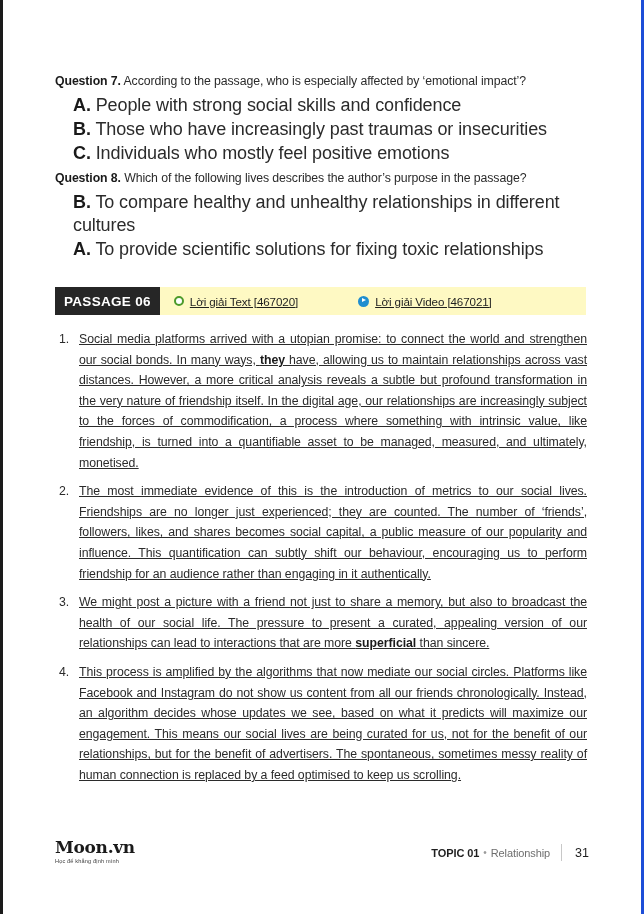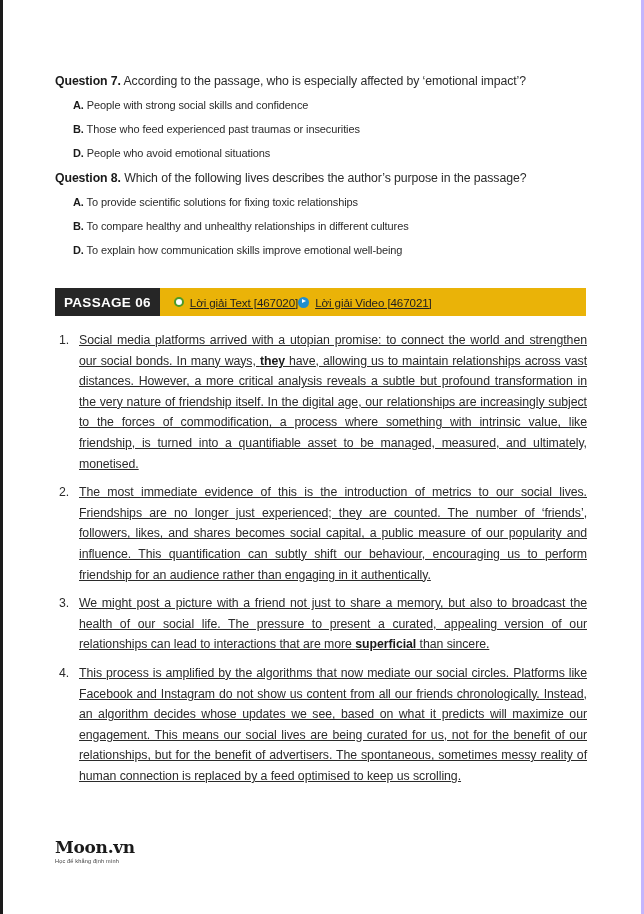--- a/index.html
+++ b/index.html
@@ -15,21 +15,21 @@
     color: #2b2b2b;
     overflow: hidden;
   }
 
   .page {
     position: relative;
     width: 644px;
     height: 914px;
     background: #ffffff;
     border-left: 3px solid #1a1a1a;
-    border-right: 3px solid #c4b5fd;
+    border-right: 3px solid #1d4ed8;
   }
 
   .content {
     position: absolute;
     left: 52px;
     top: 70px;
     width: 532px;
   }
 
   
@@ -42,21 +42,21 @@
     margin: 0 0 1px 0;
     letter-spacing: -0.1px;
   }
   .question-label {
     font-weight: bold;
     color: #1a1a1a;
   }
   .question-text { font-weight: normal; }
 
   .option-line {
-    font-size: 11px;
+    font-size: 18px;
     line-height: 23px;
     color: #2b2b2b;
     margin: 0 0 1px 0;
     padding-left: 18px;
     letter-spacing: -0.1px;
   }
   .option-letter {
     font-weight: bold;
     color: #1a1a1a;
   }
@@ -64,21 +64,21 @@
 
   
   .passage-bar {
     position: relative;
     display: flex;
     align-items: stretch;
     height: 28px;
     margin-top: 26px;
     margin-bottom: 14px;
     width: 531px;
-    background: #eab308;
+    background: #fef9c3;
   }
   .passage-badge {
     background: #262626;
     color: #ffffff;
     font-weight: bold;
     font-size: 13.5px;
     letter-spacing: 0.3px;
     display: flex;
     align-items: center;
     justify-content: center;
@@ -91,21 +91,21 @@
     flex: 1;
     padding-left: 14px;
   }
   .bar-link {
     display: flex;
     align-items: center;
     font-size: 11.6px;
     color: #1f1f1f;
     white-space: nowrap;
   }
-  .bar-link.second { }
+  .bar-link.second { margin-left: 60px; }
   .bar-link .label { letter-spacing: -0.1px; text-align: center; }
 
   .icon-ring {
     width: 10px;
     height: 10px;
     border-radius: 50%;
     border: 2.5px solid #4c9a2a;
     background: #ffffff;
     margin-right: 6px;
     flex: 0 0 auto;
@@ -208,29 +208,28 @@
 </head>
 <body>
 
 <div class="page">
 
   <div class="content">
 
     <div class="question-block">
       <p class="question-line"><span class="question-label">Question 7.</span><span class="question-text"> According to the passage, who is especially affected by ‘emotional impact’?</span></p>
       <p class="option-line"><span class="option-letter">A.</span><span class="option-text"> People with strong social skills and confidence</span></p>
-      <p class="option-line"><span class="option-letter">B.</span><span class="option-text"> Those who feed experienced past traumas or insecurities</span></p>
-      <p class="option-line"><span class="option-letter">D.</span><span class="option-text"> People who avoid emotional situations</span></p>
+      <p class="option-line"><span class="option-letter">B.</span><span class="option-text"> Those who have increasingly past traumas or insecurities</span></p>
+      <p class="option-line"><span class="option-letter">C.</span><span class="option-text"> Individuals who mostly feel positive emotions</span></p>
     </div>
 
     <div class="question-block">
       <p class="question-line"><span class="question-label">Question 8.</span><span class="question-text"> Which of the following lives describes the author’s purpose in the passage?</span></p>
+      <p class="option-line"><span class="option-letter">B.</span><span class="option-text"> To compare healthy and unhealthy relationships in different cultures</span></p>
       <p class="option-line"><span class="option-letter">A.</span><span class="option-text"> To provide scientific solutions for fixing toxic relationships</span></p>
-      <p class="option-line"><span class="option-letter">B.</span><span class="option-text"> To compare healthy and unhealthy relationships in different cultures</span></p>
-      <p class="option-line"><span class="option-letter">D.</span><span class="option-text"> To explain how communication skills improve emotional well-being</span></p>
     </div>
 
     <div class="passage-bar">
       <div class="passage-badge">PASSAGE 06</div>
       <div class="bar-links">
         <a class="bar-link" href="#">
           <span class="icon-ring"></span>
           <span class="label">Lời giải Text [467020]</span>
         </a>
         <a class="bar-link second" href="#">
@@ -259,15 +258,22 @@
       </div>
     </div>
 
   </div>
 
   <div class="footer">
     <div class="logo">
       <div class="logo-name">Moon.vn</div>
       <div class="logo-tagline">Học để khẳng định mình</div>
     </div>
+    <div class="footer-right">
+      <span class="footer-topic">TOPIC 01</span>
+      <span class="footer-dot">•</span>
+      <span class="footer-subject">Relationship</span>
+      <span class="footer-sep"></span>
+      <span class="footer-page">31</span>
+    </div>
   </div>
 
 </div>
 
 </body></html>

